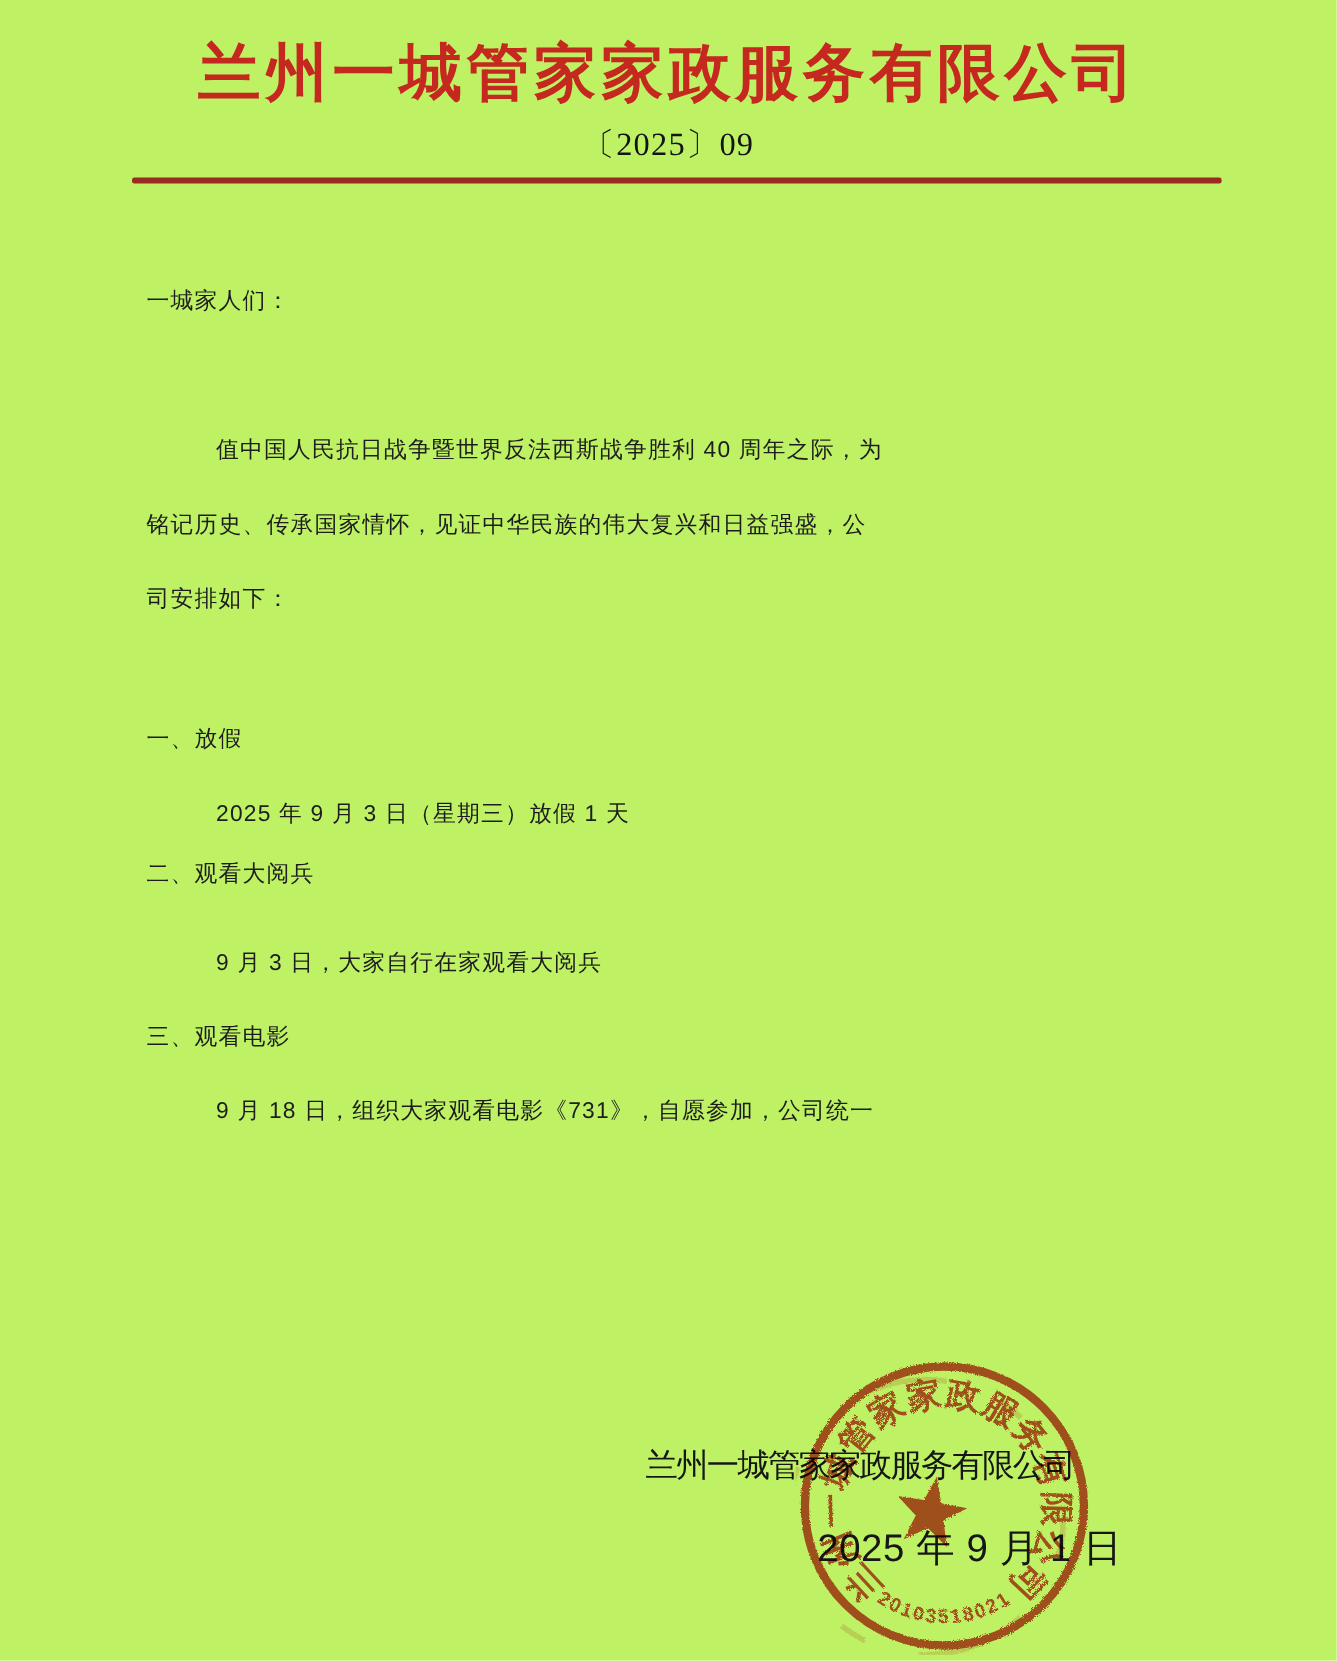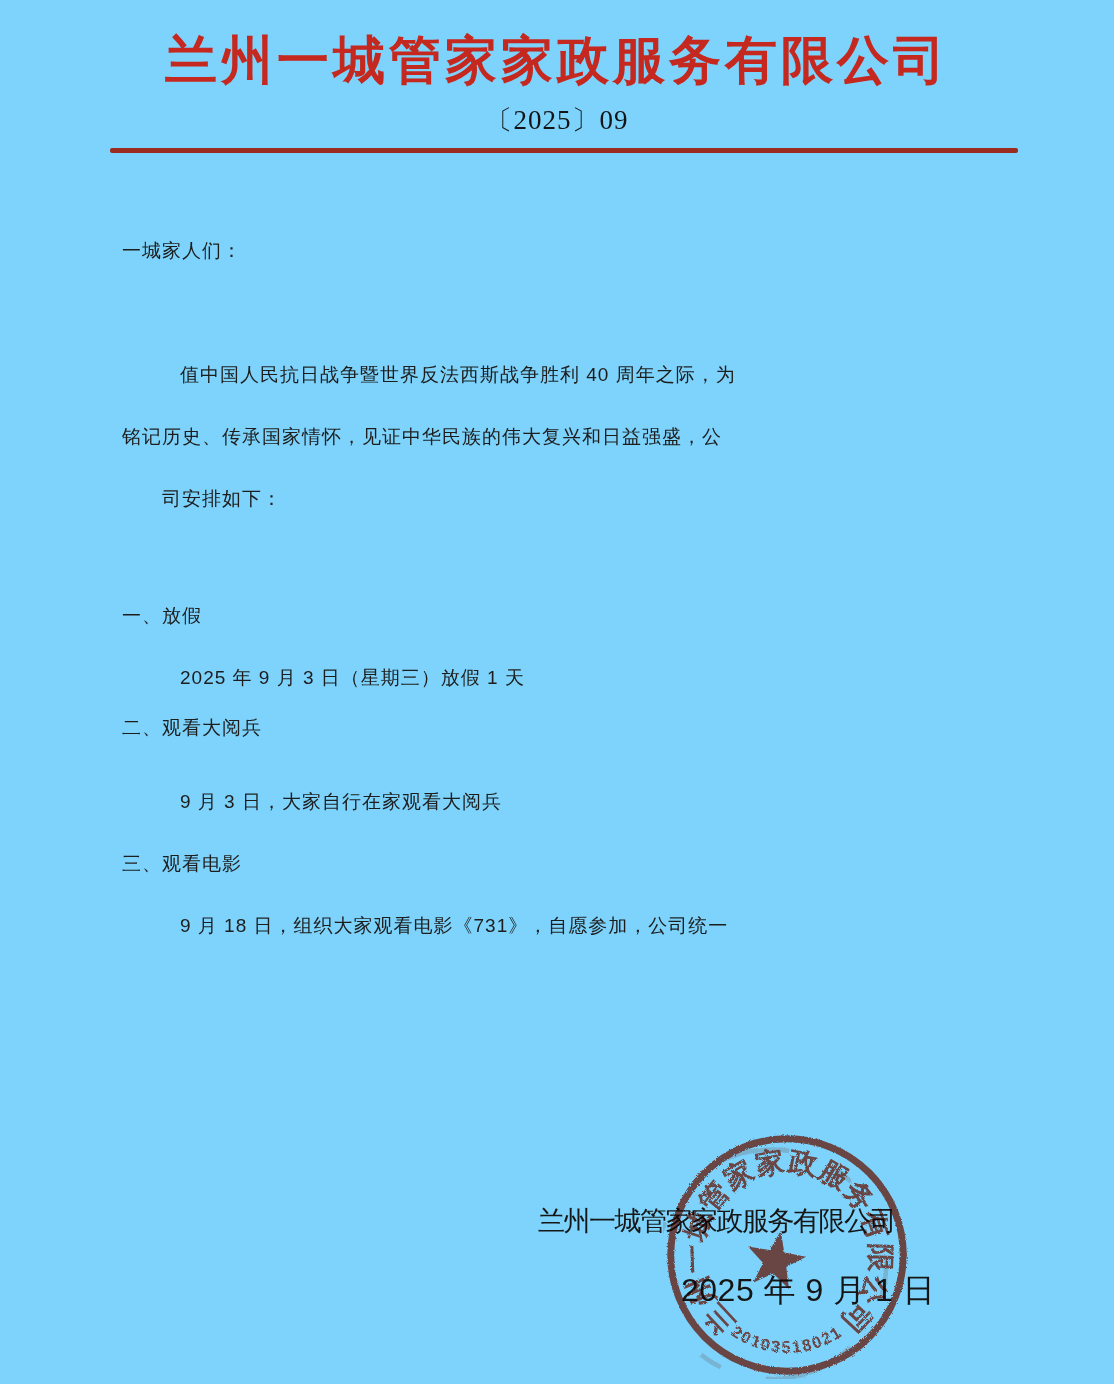--- a/index.html
+++ b/index.html
@@ -1,19 +1,19 @@
 <!DOCTYPE html>
 <html><head>
 <meta charset="utf-8">
 <style>
   html,body{margin:0;padding:0;background:#ffffff;}
   .page{
     position:relative;
     width:1114px;height:1384px;
-    background:#7dd3fc;
+    background:#bef264;
     font-family:"Liberation Sans","DejaVu Sans",sans-serif;
     color:#1d1d1d;
     overflow:hidden;
   }
   .title{
     position:absolute;top:26px;left:0;right:0;
     text-align:center;
     font-size:52px;font-weight:bold;
     letter-spacing:4px;
     color:#c5281f;
@@ -37,21 +37,21 @@
     position:absolute;left:122px;
     font-size:19px;
     letter-spacing:1px;
     white-space:nowrap;
     color:#1d1d1d;
   }
   .indent{left:180px;}
   .t238{top:238px;}
   .t362{top:362px;}
   .t424{top:424px;}
-  .t486{top:486px;margin-left:40px;}
+  .t486{top:486px;}
   .t603{top:603px;}
   .t665{top:665px;}
   .t727{top:715px;}
   .t789{top:789px;}
   .t851{top:851px;}
   .t913{top:913px;}
   .t975{top:975px;}
   .signature{
     position:absolute;top:1203px;left:538px;
     font-size:27px;letter-spacing:-1.5px;

